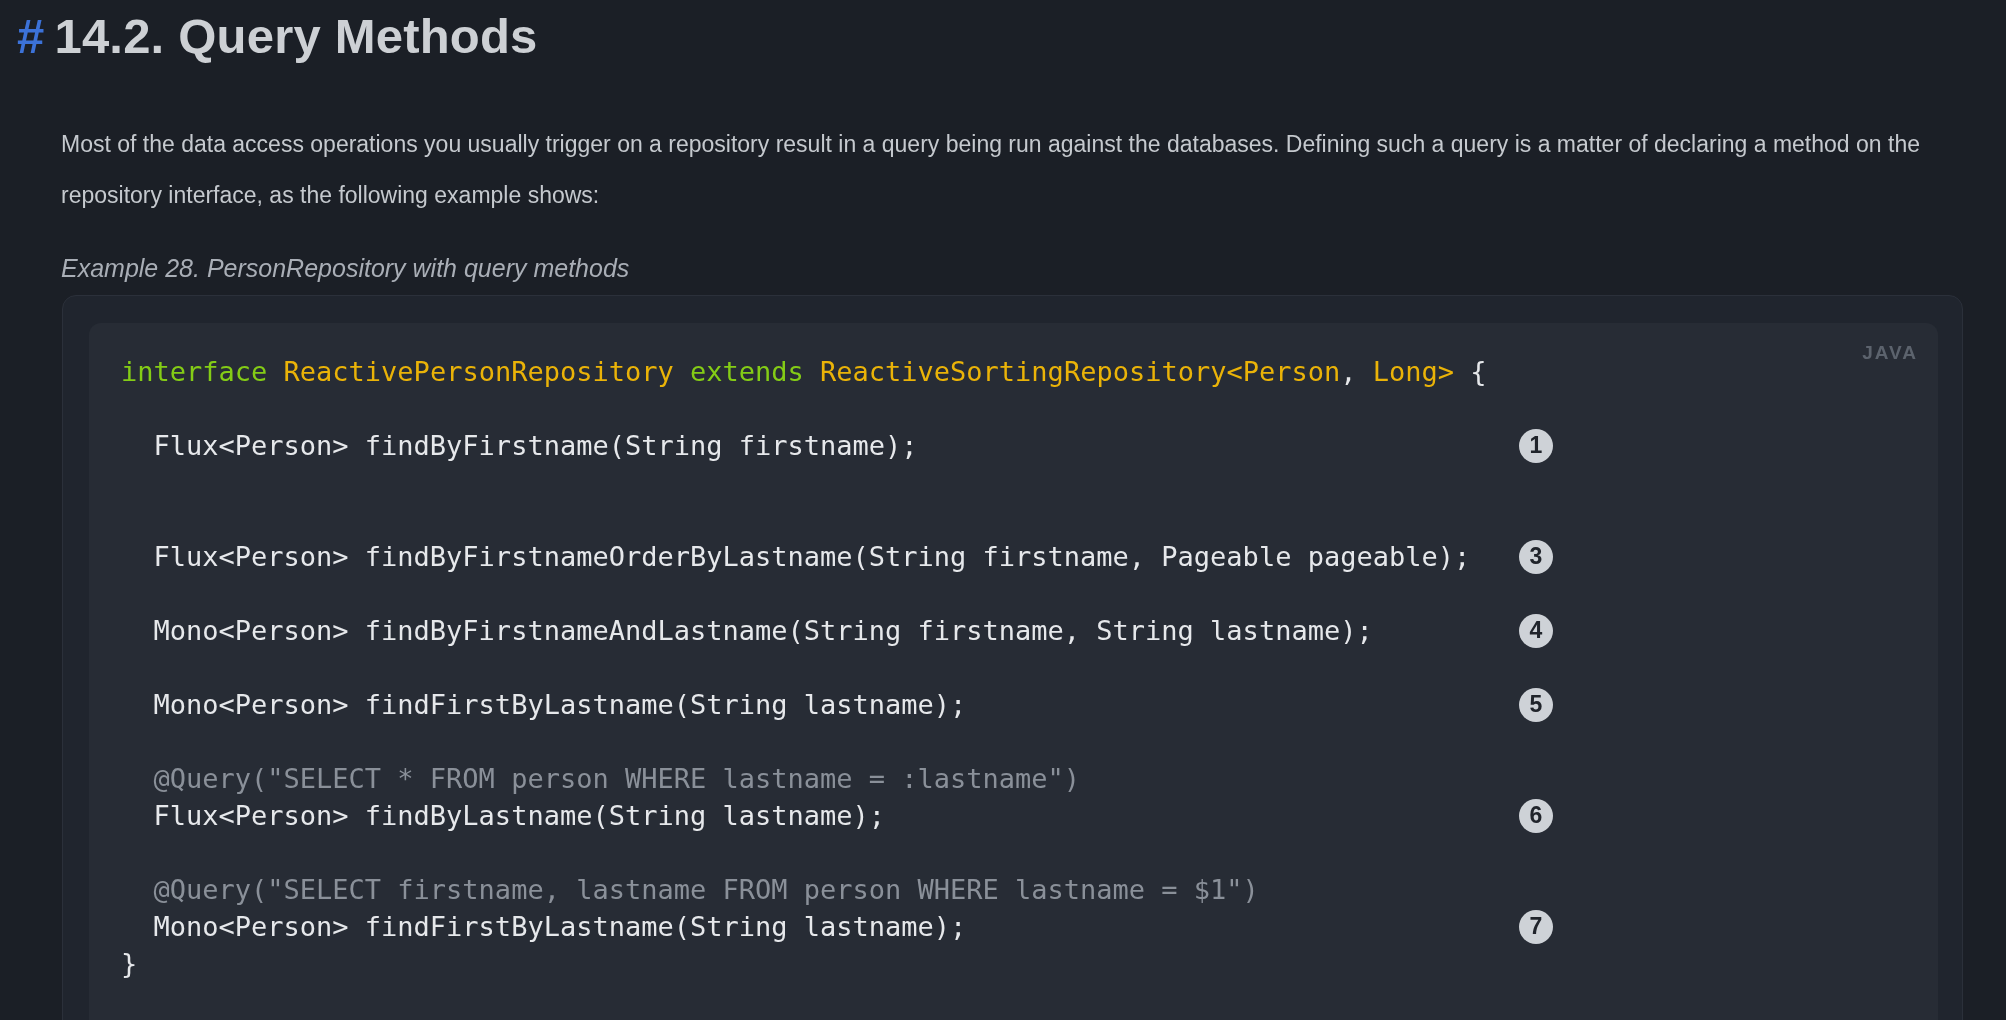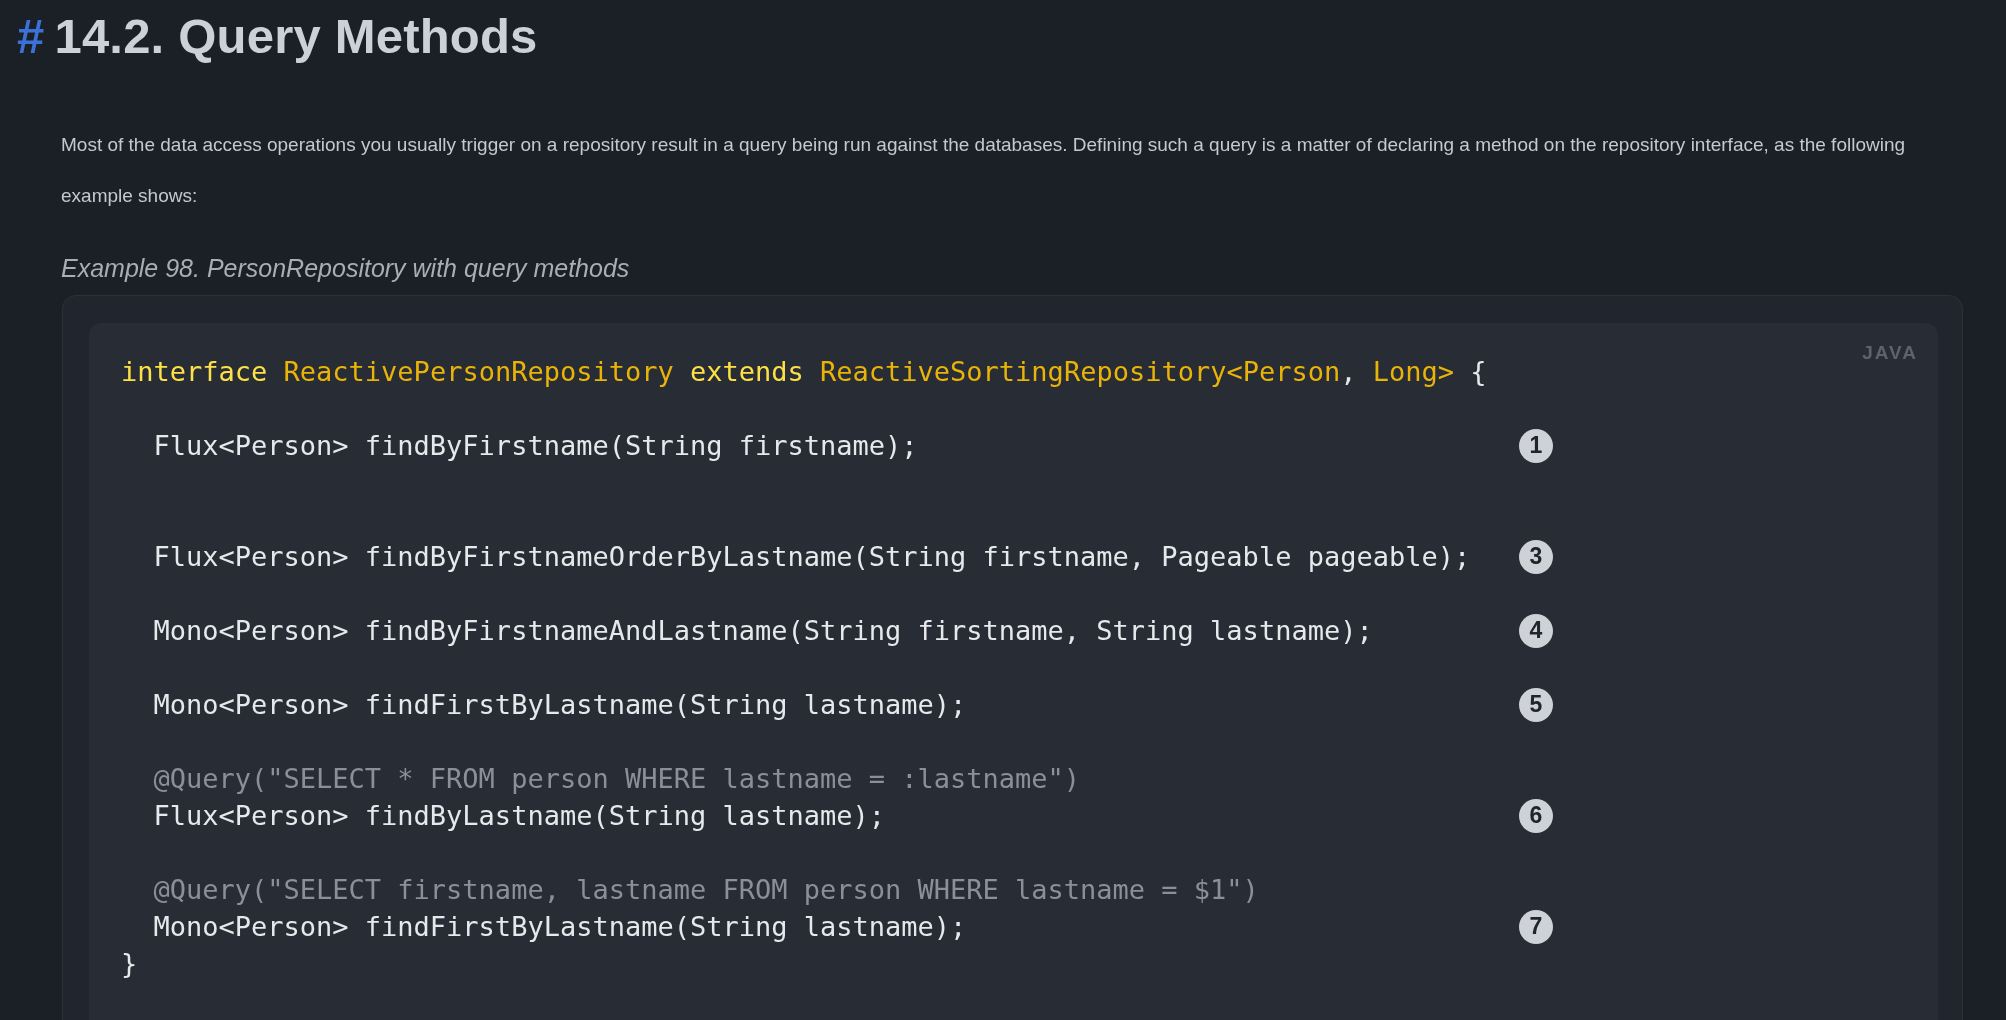--- a/index.html
+++ b/index.html
@@ -17,21 +17,21 @@
     font-size:49px; font-weight:700; line-height:1.15;
     color:#cdd0d4; letter-spacing:0.2px;
   }
   .heading .anchor {
     color:#3c72d8; text-decoration:none; margin-right:10px; cursor:pointer;
   }
 
   
   .intro {
     position:absolute; left:61px; top:119px; width:1905px;
-    font-size:19px; line-height:51px; color:#c5c9ce;
+    font-size:23px; line-height:51px; color:#c5c9ce;
   }
 
   
   .caption {
     position:absolute; left:61px; top:254px;
     font-size:25px; font-style:italic; color:#a9aeb6;
   }
 
   
   .example {
@@ -55,21 +55,21 @@
     overflow:hidden;
   }
   .lang-badge {
     position:absolute; top:11px; right:20px;
     font-family:"Liberation Sans", sans-serif;
     font-size:19px; font-weight:700; letter-spacing:2px;
     color:#5c636d;
   }
 
   .code-line { position:relative; white-space:pre; height:37px; }
-  .tok-kw { color:#fde047; }   
+  .tok-kw { color:#84cc16; }   
   .tok-ty { color:#eab308; }   
   .tok-an { color:#8a9099; }   
   .tok-pl { color:#e6e8eb; }   
 
   .callout {
     position:absolute; left:1398px; top:50%;
     transform:translateY(-50%);
     width:34px; height:34px; border-radius:50%;
     background:#ced2d7; color:#20242b;
     font-family:"Liberation Sans", sans-serif;
@@ -79,21 +79,21 @@
 </style>
 </head>
 <body>
 
 <div class="page">
 
   <h1 class="heading"><a class="anchor">#</a><span>14.2. Query Methods</span></h1>
 
   <p class="intro">Most of the data access operations you usually trigger on a repository result in a query being run against the databases. Defining such a query is a matter of declaring a method on the repository interface, as the following example shows:</p>
 
-  <div class="caption">Example 98. PersonRepository with query methods</div>
+  <div class="caption">Example 28. PersonRepository with query methods</div>
 
   <div class="example">
     <div class="pre">
       <span class="lang-badge">JAVA</span>
       <div id="code-content">
           <div class="code-line"><span class="tok-kw">interface</span><span class="tok-pl"> </span><span class="tok-ty">ReactivePersonRepository</span><span class="tok-pl"> </span><span class="tok-kw">extends</span><span class="tok-pl"> </span><span class="tok-ty">ReactiveSortingRepository&lt;Person</span><span class="tok-pl">, </span><span class="tok-ty">Long&gt;</span><span class="tok-pl"> {</span></div>
           <div class="code-line">&nbsp;</div>
           <div class="code-line"><span class="tok-pl">  Flux&lt;Person&gt; findByFirstname(String firstname);</span><span class="callout">1</span></div>
           <div class="code-line">&nbsp;</div>
           <div class="code-line">&nbsp;</div>

